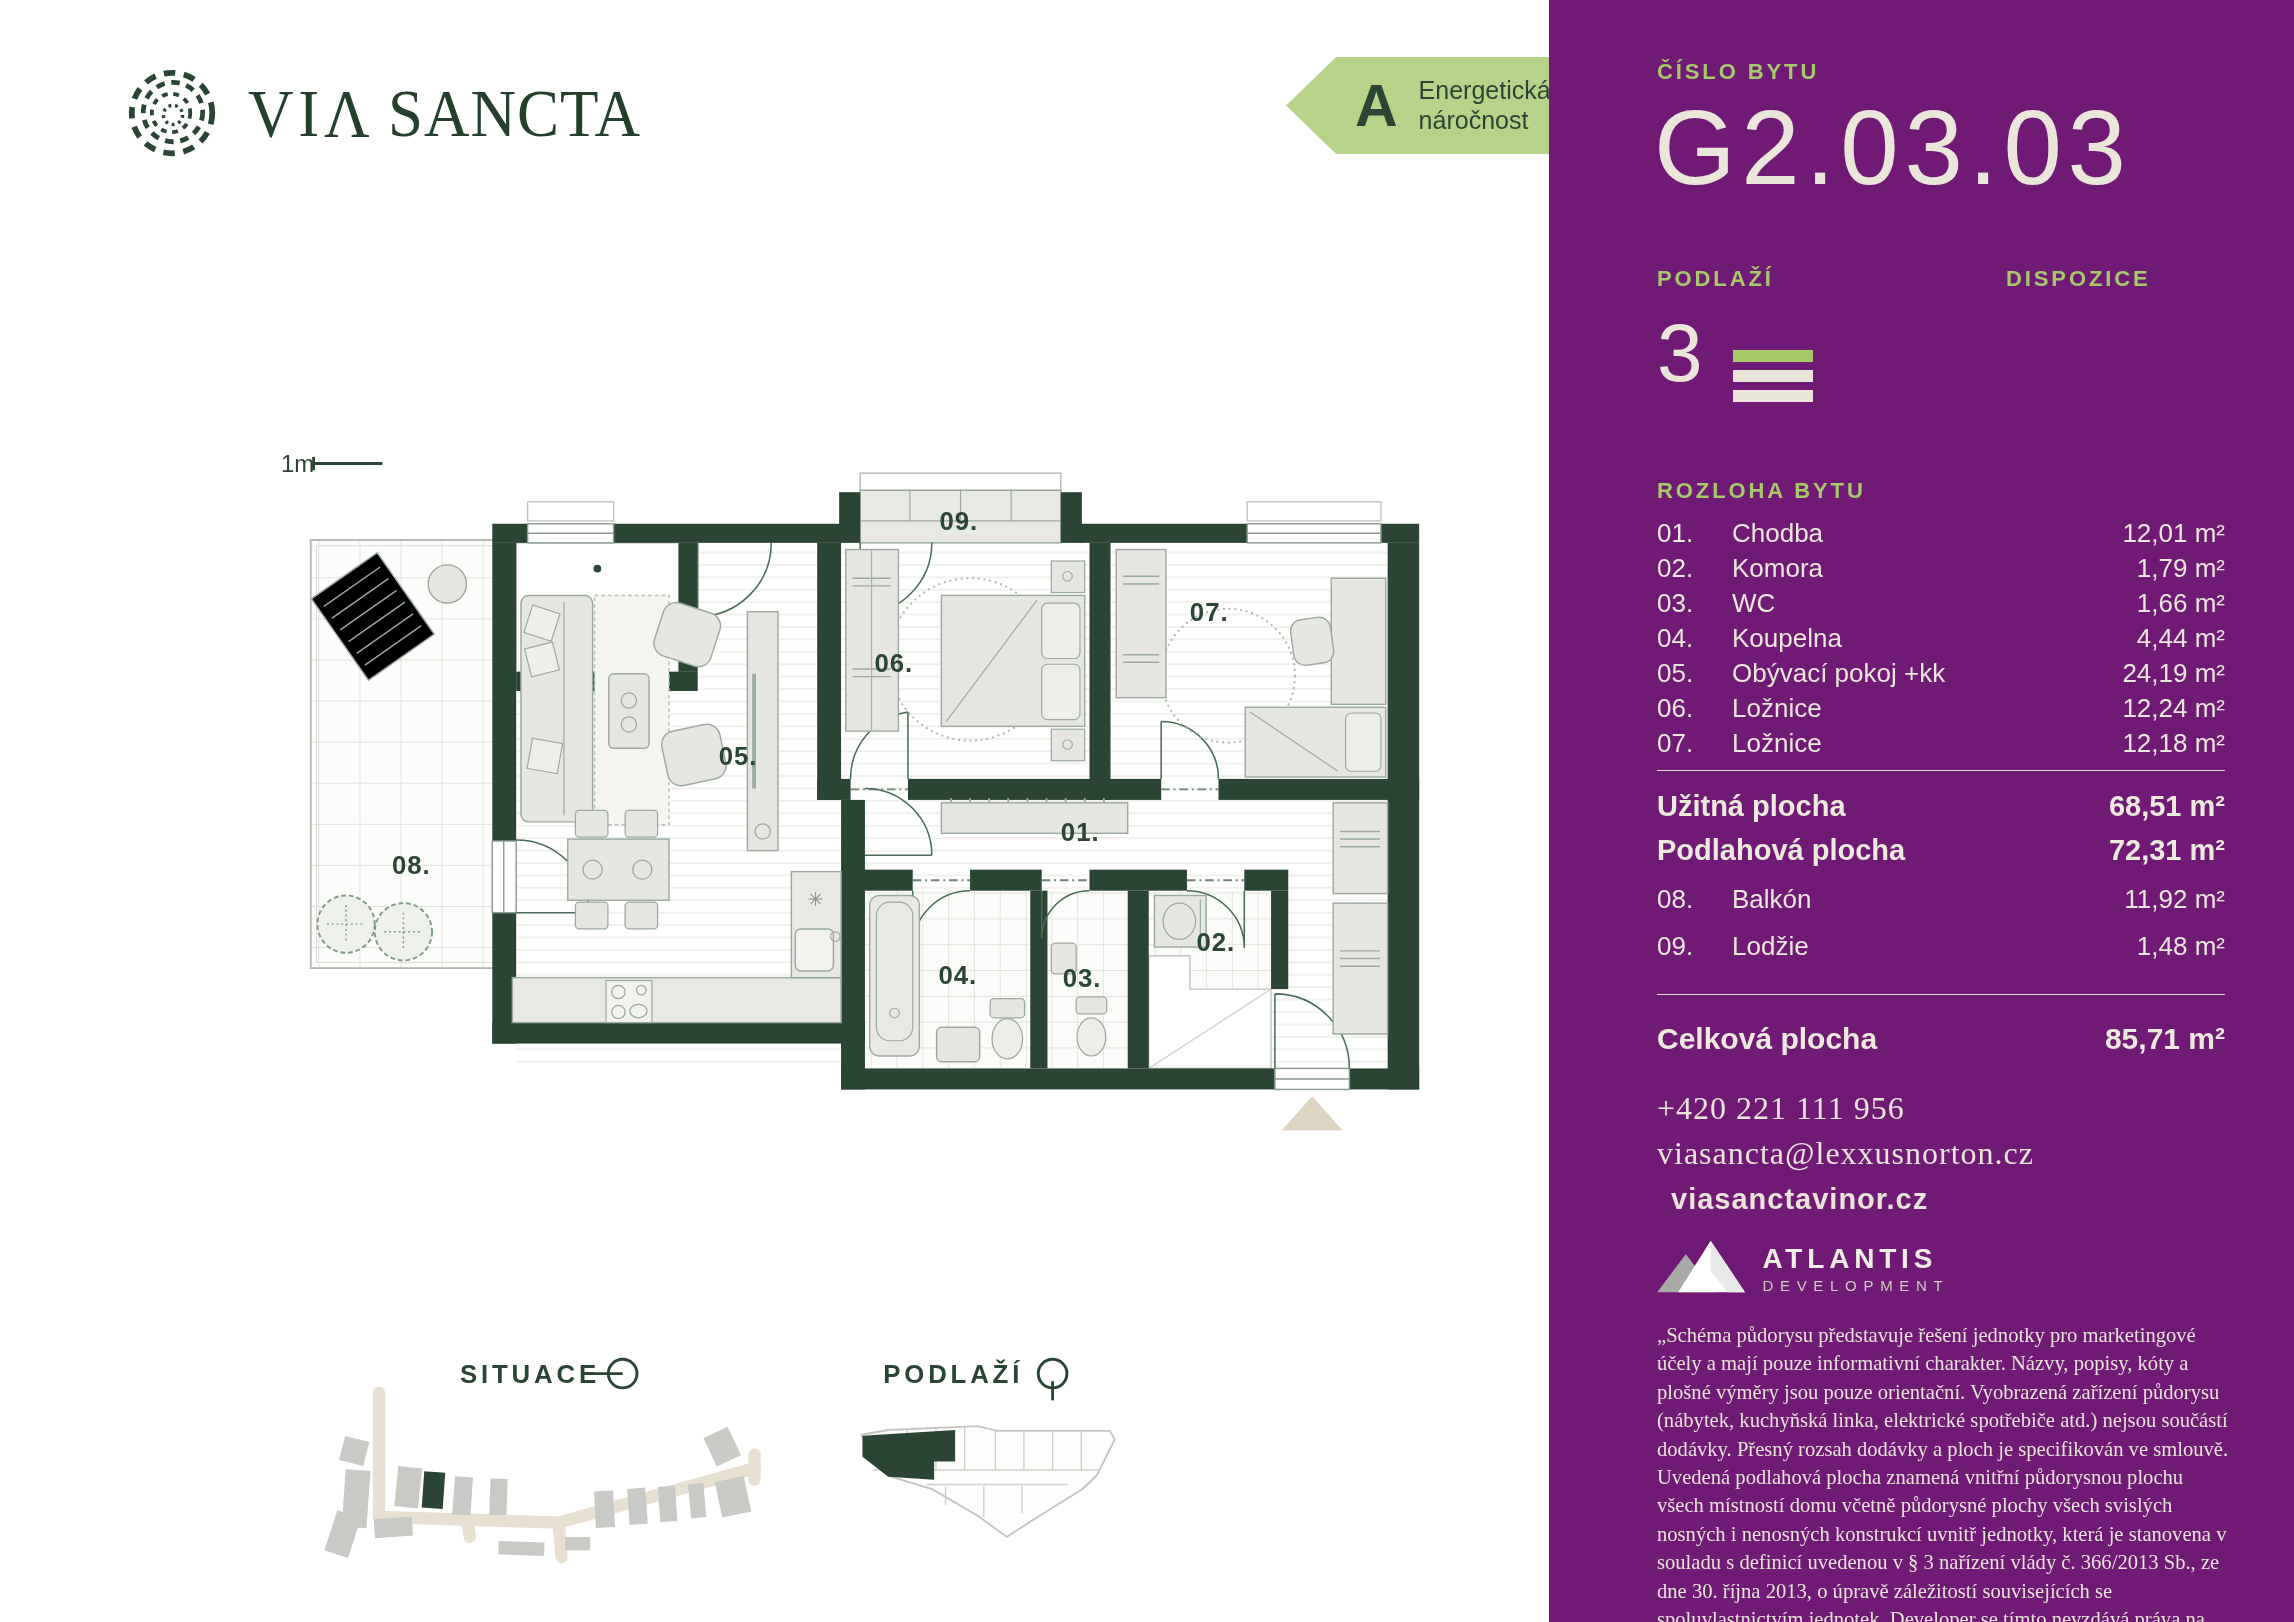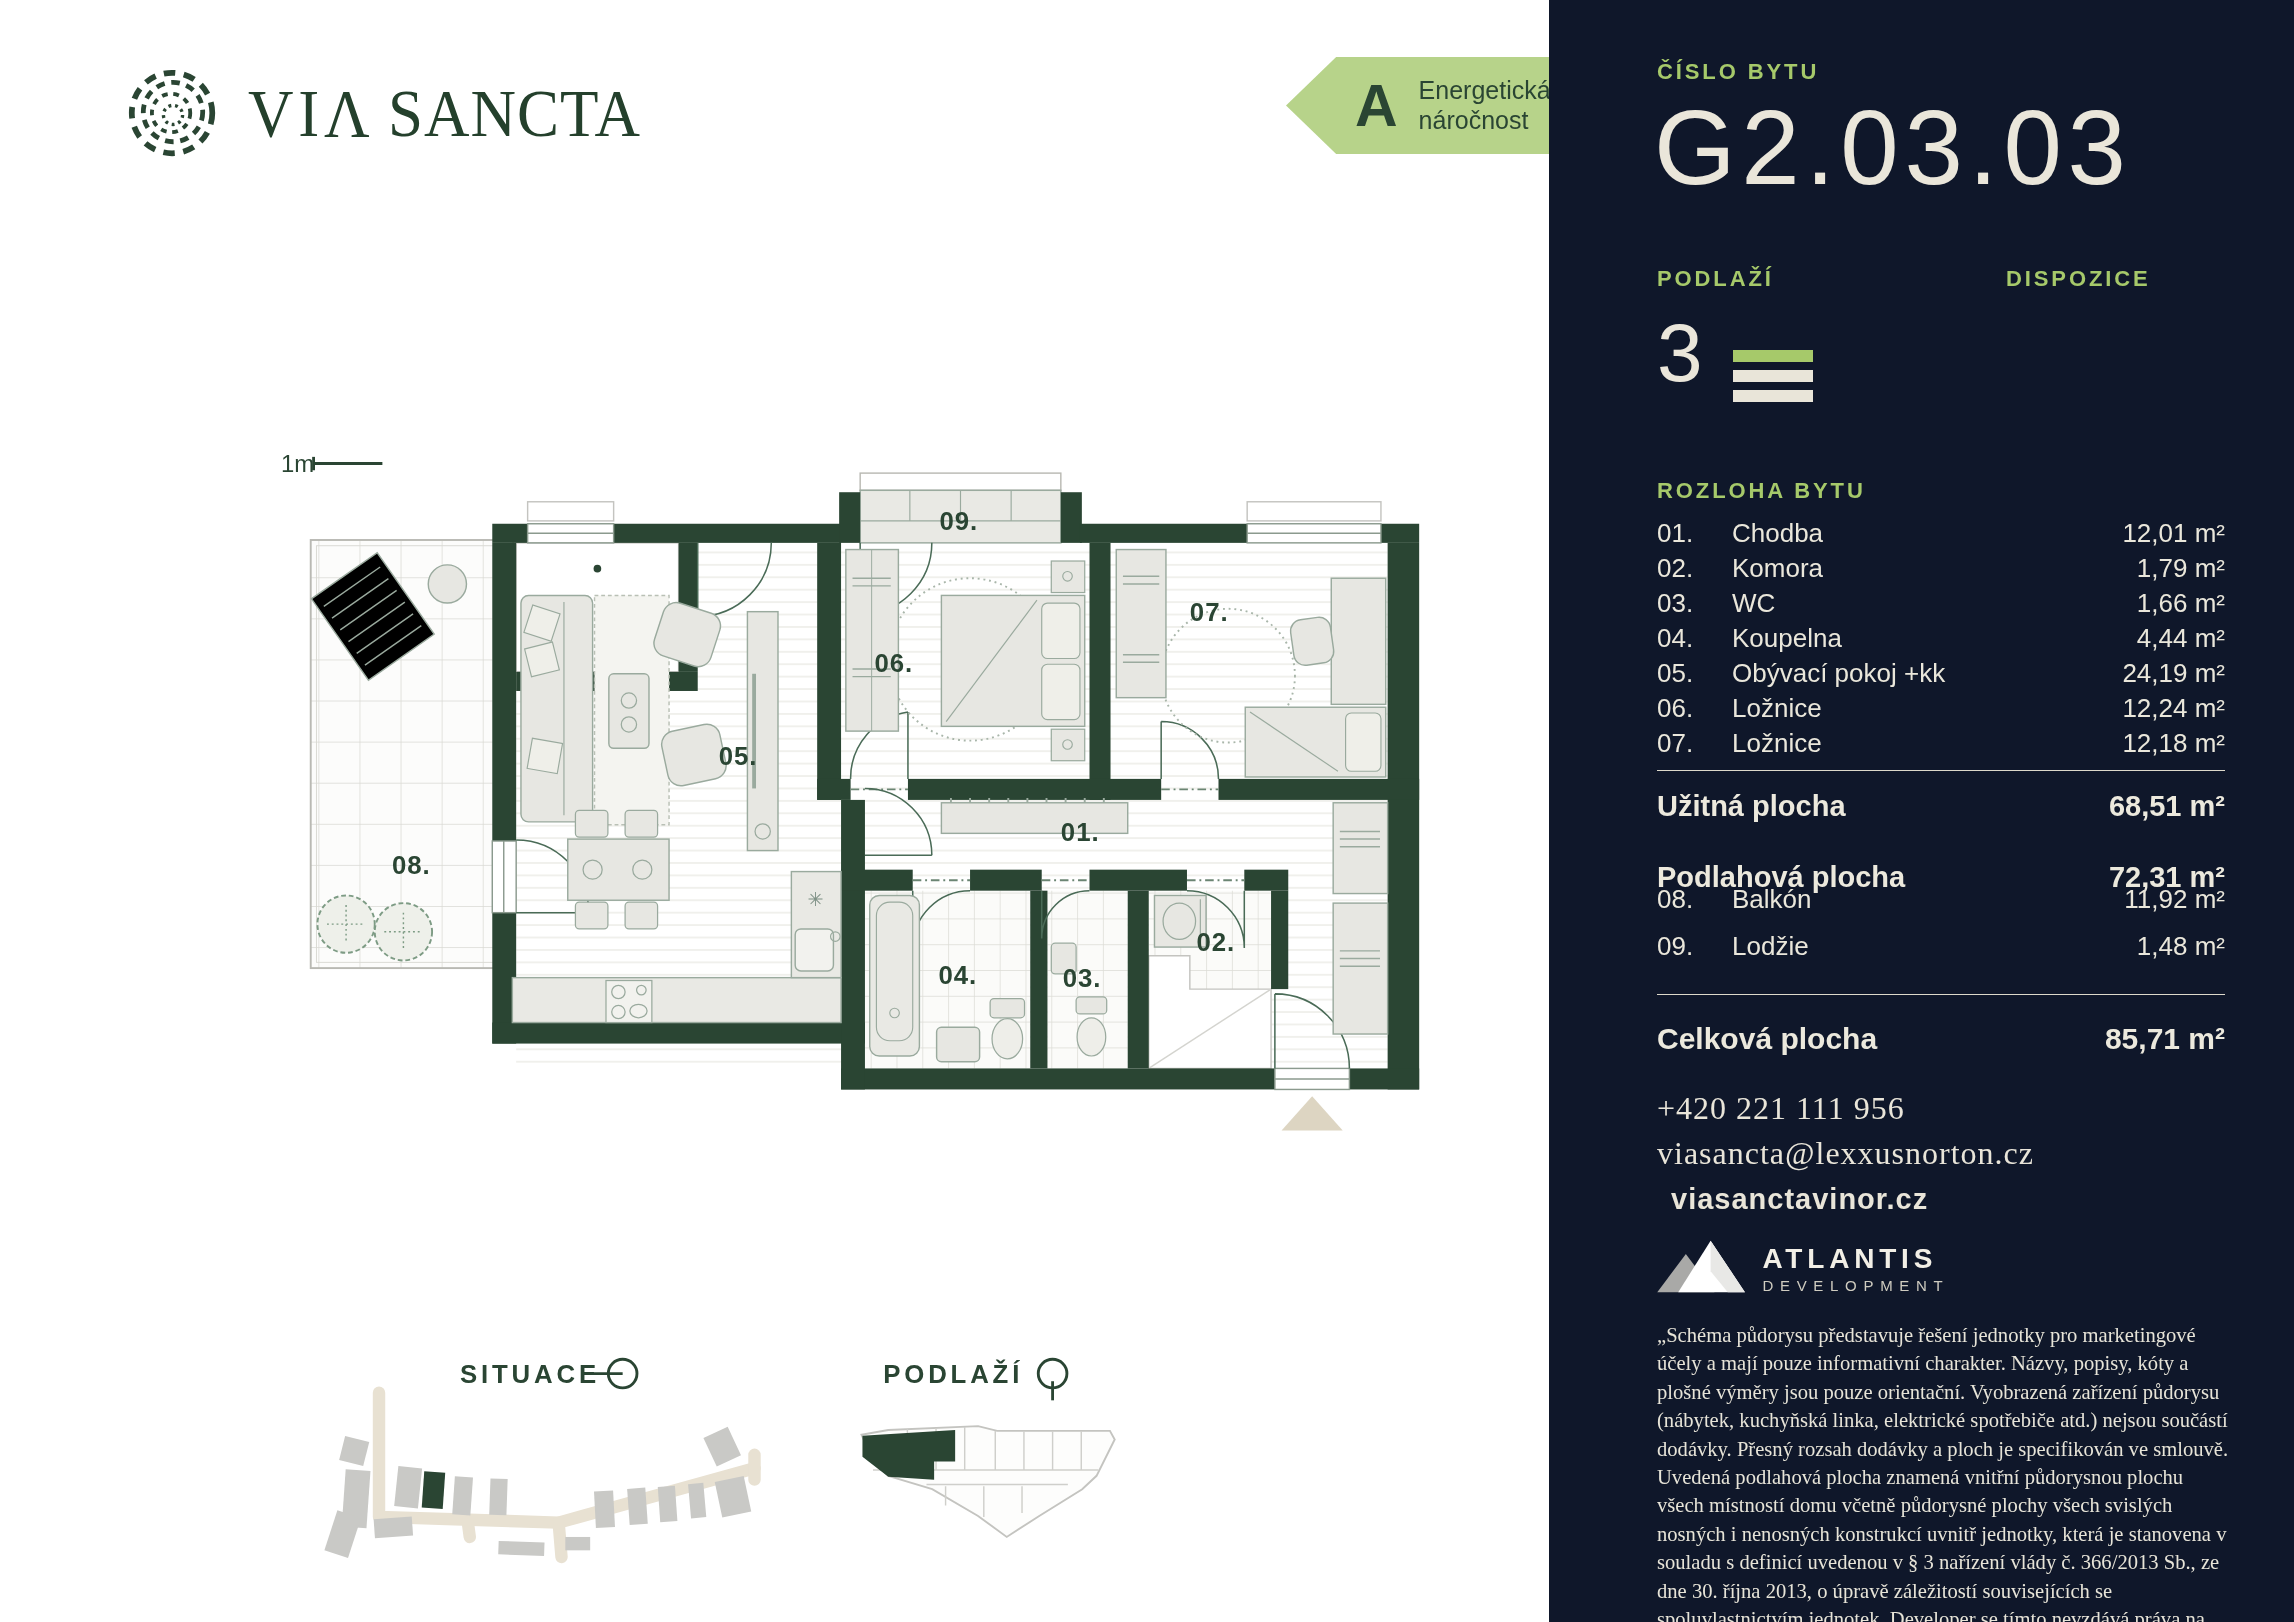--- a/index.html
+++ b/index.html
@@ -14,21 +14,21 @@
   #logo .p2{letter-spacing:1px;font-weight:500;}
 
   
   #badge{left:1286px;top:57px;width:264px;height:97px;background:#b7d38a;
     clip-path:polygon(0 50%,19% 0,100% 0,100% 100%,19% 100%);
     display:flex;align-items:center;color:#2a4533;}
   #badge .grade{font-size:59px;font-weight:700;margin-left:69px;}
   #badge .lbl{font-size:25px;line-height:1.18;margin-left:21px;font-weight:500;}
 
   
-  #sidebar{left:1549px;top:0;width:746px;height:1622px;background:#0f172a;color:#e9e5d9;}
+  #sidebar{left:1549px;top:0;width:746px;height:1622px;background:#701a75;color:#e9e5d9;}
   #sidebar .sec-label{position:absolute;left:108px;color:#a6c96a;font-size:22px;font-weight:700;letter-spacing:2.9px;}
   #unit-number{position:absolute;left:105px;top:88px;font-size:105px;letter-spacing:5.7px;color:#eae6da;font-weight:400;}
   #floor-value{position:absolute;left:108px;top:306px;font-size:82px;color:#eae6da;}
   .floor-bars{position:absolute;left:184px;top:350px;width:80px;}
   .floor-bars div{height:12.4px;margin-bottom:7.6px;background:#e9e5d9;}
   .floor-bars div.active{background:#a6c96a;}
   #layout-value{position:absolute;left:457px;top:304px;font-size:78px;color:#eae6da;}
 
   .room-table{position:absolute;left:108px;top:516px;width:568px;}
   .room-row{display:flex;height:35px;align-items:center;font-size:26px;color:#eae7db;}
@@ -412,21 +412,21 @@
       <span class="val">12,18 m²</span>
     </div>
   </div>
 
   <div class="hr" style="top:770px;"></div>
 
   <div class="sum-row" style="top:784px;height:44px;">
     <span>Užitná plocha</span>
     <span>68,51 m²</span>
   </div>
-  <div class="sum-row" style="top:828px;height:44px;margin-top:27px;">
+  <div class="sum-row" style="top:828px;height:44px;">
     <span>Podlahová plocha</span>
     <span>72,31 m²</span>
   </div>
   <div class="x-row" style="top:876px;height:46px;">
     <span class="num">08.</span>
     <span class="name">Balkón</span>
     <span class="val">11,92 m²</span>
   </div>
   <div class="x-row" style="top:923px;height:46px;">
     <span class="num">09.</span>

